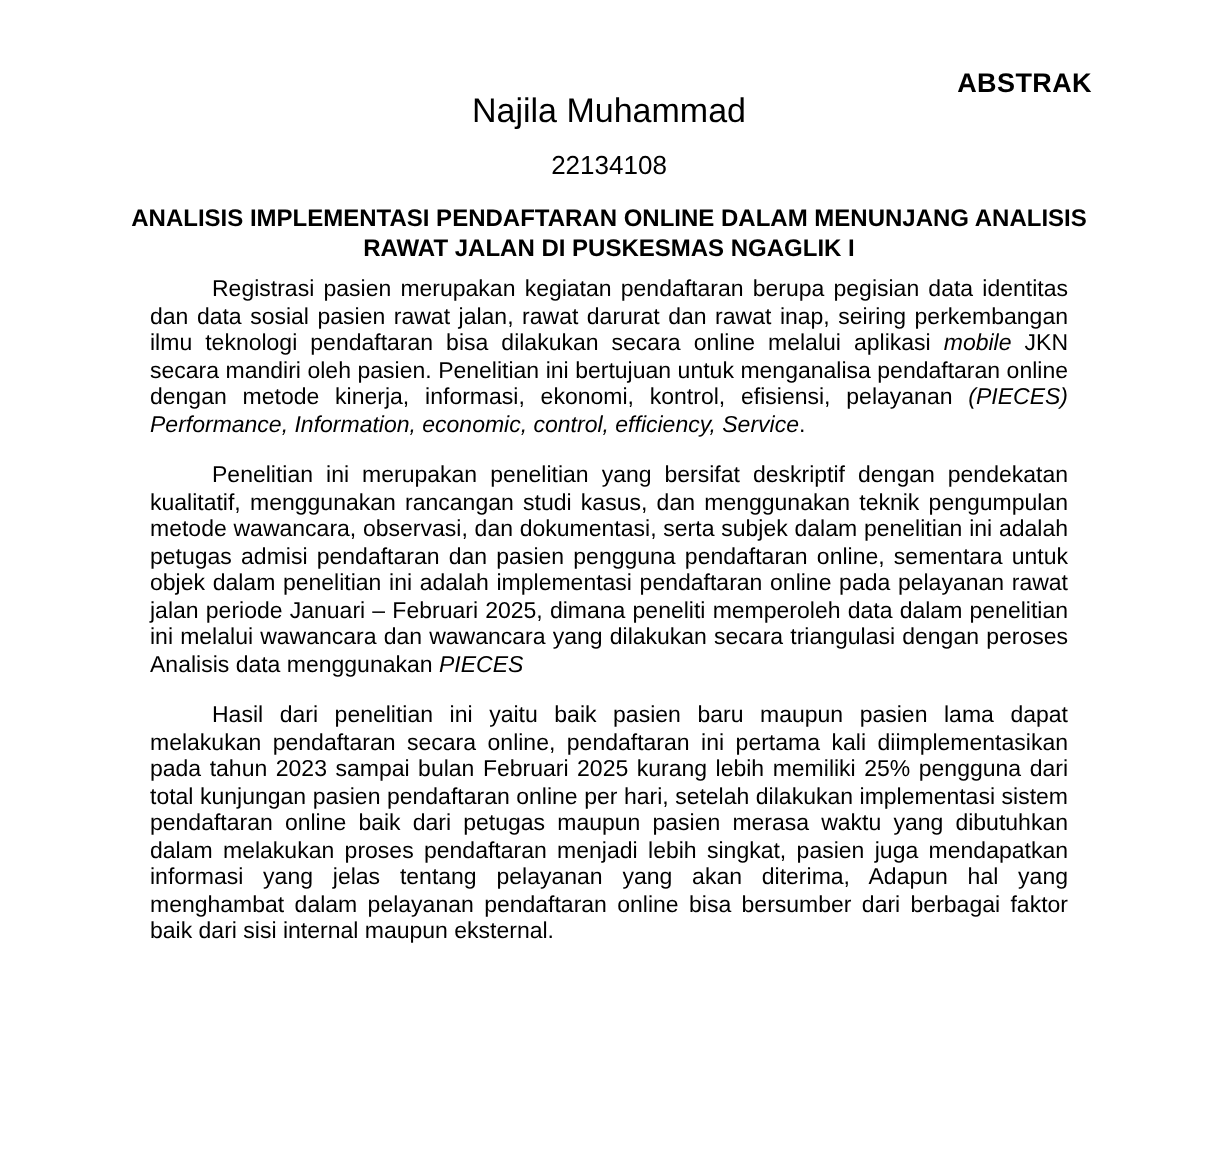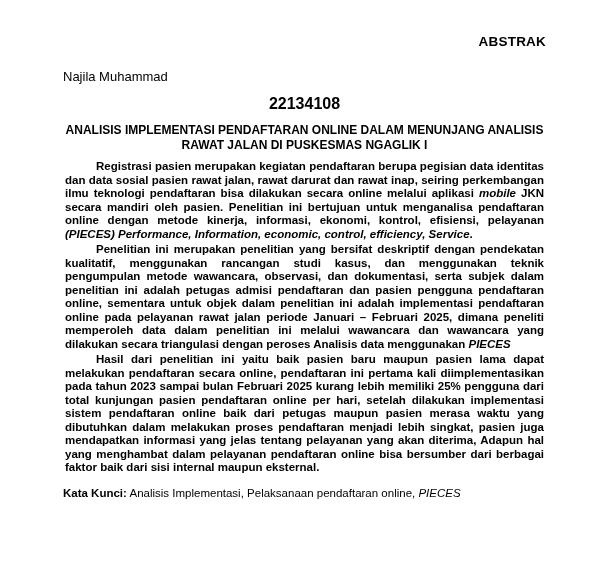--- a/index.html
+++ b/index.html
@@ -22,48 +22,46 @@
   }
   .section-title {
     margin: 34px 0 0 0;
     font-size: 13.5px;
     line-height: 15px;
     font-weight: bold;
     text-align: right;
     letter-spacing: 0.2px;
   }
   .author {
-    margin-top: 21px;
-    font-size: 13px;
+    margin-top: 0;
+    font-size: 17px;
     line-height: 14px;
-    text-align: left;
+    text-align: center;
   }
   .student-id {
     margin-top: 13px;
-    font-size: 16px;
+    font-size: 13px;
     line-height: 14px;
     text-align: center;
-    font-weight: bold;
   }
   .thesis-title {
     margin: 12px auto 0 auto;
     font-size: 12px;
     line-height: 14.5px;
     font-weight: bold;
     text-align: center;
     max-width: 483px;
   }
   .body-par {
-    margin: 2px;
+    margin: 12px;
     font-size: 11.5px;
     line-height: 13.5px;
     text-align: justify;
     text-justify: inter-word;
     text-indent: 31px;
-    font-weight: bold;
   }
   .body-par:first-of-type {
     margin-top: 8px;
   }
   .keywords {
     margin: 12px 0 0 0;
     font-size: 11.5px;
     line-height: 13.5px;
     text-align: left;
   }
@@ -81,14 +79,13 @@
   <div class="student-id">22134108</div>
 
   <h2 class="thesis-title">ANALISIS IMPLEMENTASI PENDAFTARAN ONLINE DALAM MENUNJANG ANALISIS RAWAT JALAN DI PUSKESMAS NGAGLIK I</h2>
 
   <p class="body-par"><span>Registrasi pasien merupakan kegiatan pendaftaran berupa pegisian data identitas dan data sosial pasien rawat jalan, rawat darurat dan rawat inap, seiring perkembangan ilmu teknologi pendaftaran bisa dilakukan secara online melalui aplikasi </span><span class="it">mobile</span><span> JKN secara mandiri oleh pasien. Penelitian ini bertujuan untuk menganalisa pendaftaran online dengan metode kinerja, informasi, ekonomi, kontrol, efisiensi, pelayanan </span><span class="it">(PIECES) Performance, Information, economic, control, efficiency, Service</span><span>.</span></p>
 
   <p class="body-par"><span>Penelitian ini merupakan penelitian yang bersifat deskriptif dengan pendekatan kualitatif, menggunakan rancangan studi kasus, dan menggunakan teknik pengumpulan metode wawancara, observasi, dan dokumentasi, serta subjek dalam penelitian ini adalah petugas admisi pendaftaran dan pasien pengguna pendaftaran online, sementara untuk objek dalam penelitian ini adalah implementasi pendaftaran online pada pelayanan rawat jalan periode Januari – Februari 2025, dimana peneliti memperoleh data dalam penelitian ini melalui wawancara dan wawancara yang dilakukan secara triangulasi dengan peroses Analisis data menggunakan </span><span class="it">PIECES</span></p>
 
   <p class="body-par"><span>Hasil dari penelitian ini yaitu baik pasien baru maupun pasien lama dapat melakukan pendaftaran secara online, pendaftaran ini pertama kali diimplementasikan pada tahun 2023 sampai bulan Februari 2025 kurang lebih memiliki 25% pengguna dari total kunjungan pasien pendaftaran online per hari, setelah dilakukan implementasi sistem pendaftaran online baik dari petugas maupun pasien merasa waktu yang dibutuhkan dalam melakukan proses pendaftaran menjadi lebih singkat, pasien juga mendapatkan informasi yang jelas tentang pelayanan yang akan diterima, Adapun hal yang menghambat dalam pelayanan pendaftaran online bisa bersumber dari berbagai faktor baik dari sisi internal maupun eksternal.</span></p>
 
-  <p class="keywords"><span class="bd">Kata Kunci:</span><span> Analisis Implementasi, Pelaksanaan pendaftaran online, </span><span class="it">PIECES</span></p>
 </main>
 
 </body></html>

